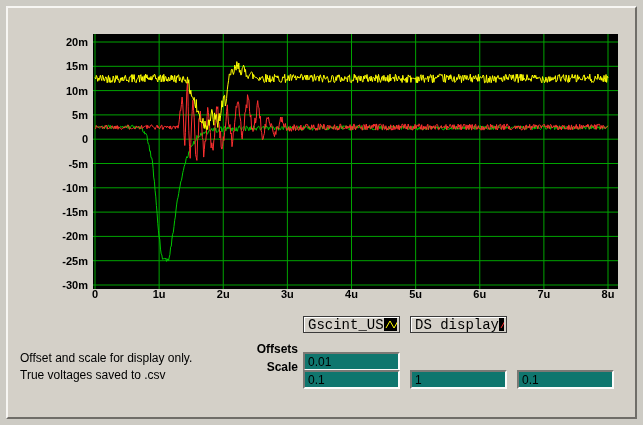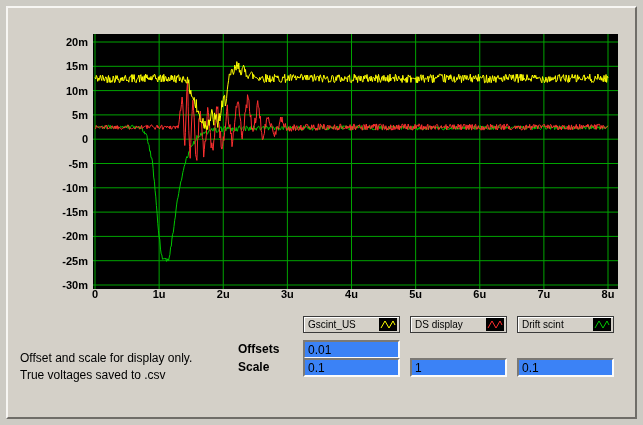--- a/index.html
+++ b/index.html
@@ -7,29 +7,29 @@
   .stage{position:relative;width:643px;height:425px;background:#cdcbc4;overflow:hidden;}
   .panel{position:absolute;left:6px;top:6px;width:631px;height:413px;box-sizing:border-box;
          background:#d4d0c8;
          border-top:2px solid #f7f6f3;border-left:2px solid #f7f6f3;
          border-right:2px solid #6f6d68;border-bottom:2px solid #6f6d68;}
   #graph-svg{position:absolute;left:28px;top:30px;}
   svg{font-family:"Liberation Sans",sans-serif;}
   .legend-cell{position:absolute;top:316px;width:97px;height:17px;box-sizing:border-box;
          background:#d4d0c8;border:1px solid #3a3a3a;box-shadow:inset 1px 1px 0 #ffffff;
          display:flex;align-items:center;justify-content:space-between;padding:0 2px 0 4px;cursor:pointer;}
-  .legend-label{font-size:10px;color:#000;white-space:nowrap;}
+  .legend-label{font-size:14px;color:#000;white-space:nowrap;font-family:Liberation Mono, monospace;}
   .legend-glyph{display:block;}
   .col1{left:303px}.col2{left:410px}.col3{left:517px}
-  .field{position:absolute;width:97px;height:19px;box-sizing:border-box;background:#3b82f6;color:#000;
+  .field{position:absolute;width:97px;height:19px;box-sizing:border-box;background:#0f766e;color:#000;
          border-top:2px solid #7b7975;border-left:2px solid #7b7975;
          border-bottom:2px solid #fbfbfa;border-right:2px solid #fbfbfa;
-         font-family:"Liberation Sans",sans-serif;font-size:12px;padding:0 3px;outline:none;}
+         font-family:"Liberation Sans",sans-serif;font-size:12px;padding:0 3px;outline:none;margin-top:12px;}
   .row-offsets{top:340px}.row-scale{top:358px}
-  .row-label{position:absolute;width:60px;text-align:left;font-size:12px;font-weight:bold;color:#000;
+  .row-label{position:absolute;width:60px;text-align:right;font-size:12px;font-weight:bold;color:#000;
          line-height:19px;left:238px;}
   .note{position:absolute;left:20px;top:350px;font-size:12px;line-height:17px;color:#000;}
 </style>
 </head>
 <body>
 
 <div class="stage">
   <div class="panel"></div>
 
   <svg id="graph-svg" width="596" height="274">
@@ -86,27 +86,20 @@
       <polyline points="2,10 6,3 10,10 14,3 16,7" fill="none" stroke-width="1" stroke="#ffff00"></polyline>
     </svg>
   </div>
   <div class="legend-cell col2">
     <span class="legend-label">DS display</span>
     <svg class="legend-glyph" width="18" height="13">
       <rect x="0" y="0" width="18" height="13" fill="#000000"></rect>
       <polyline points="2,10 6,3 10,10 14,3 16,7" fill="none" stroke-width="1" stroke="#ff3030"></polyline>
     </svg>
   </div>
-  <div class="legend-cell col3">
-    <span class="legend-label">Drift scint</span>
-    <svg class="legend-glyph" width="18" height="13">
-      <rect x="0" y="0" width="18" height="13" fill="#000000"></rect>
-      <polyline points="2,10 6,3 10,10 14,3 16,7" fill="none" stroke-width="1" stroke="#00c800"></polyline>
-    </svg>
-  </div>
 
   <div class="row-label row-offsets">Offsets</div>
   <input class="field col1 row-offsets" type="text" value="0.01" style="">
 
   <div class="row-label row-scale">Scale</div>
   <input class="field col1 row-scale" type="text" value="0.1" style="">
   <input class="field col2 row-scale" type="text" value="1" style="">
   <input class="field col3 row-scale" type="text" value="0.1" style="">
 
   <div class="note">

